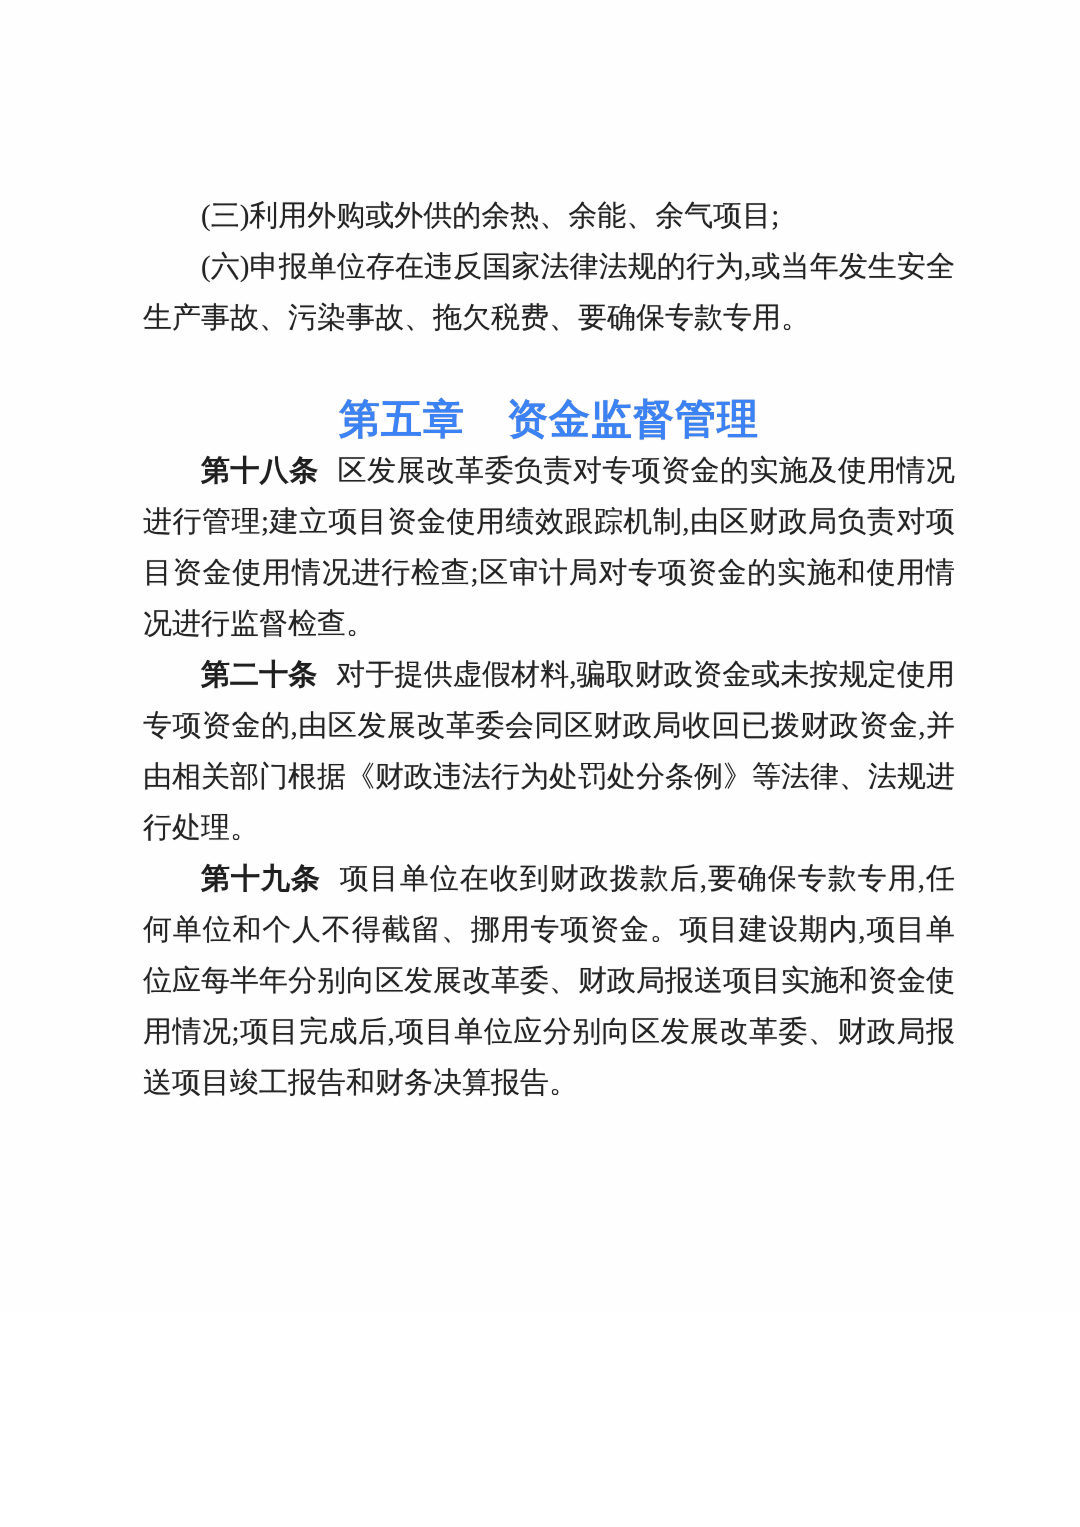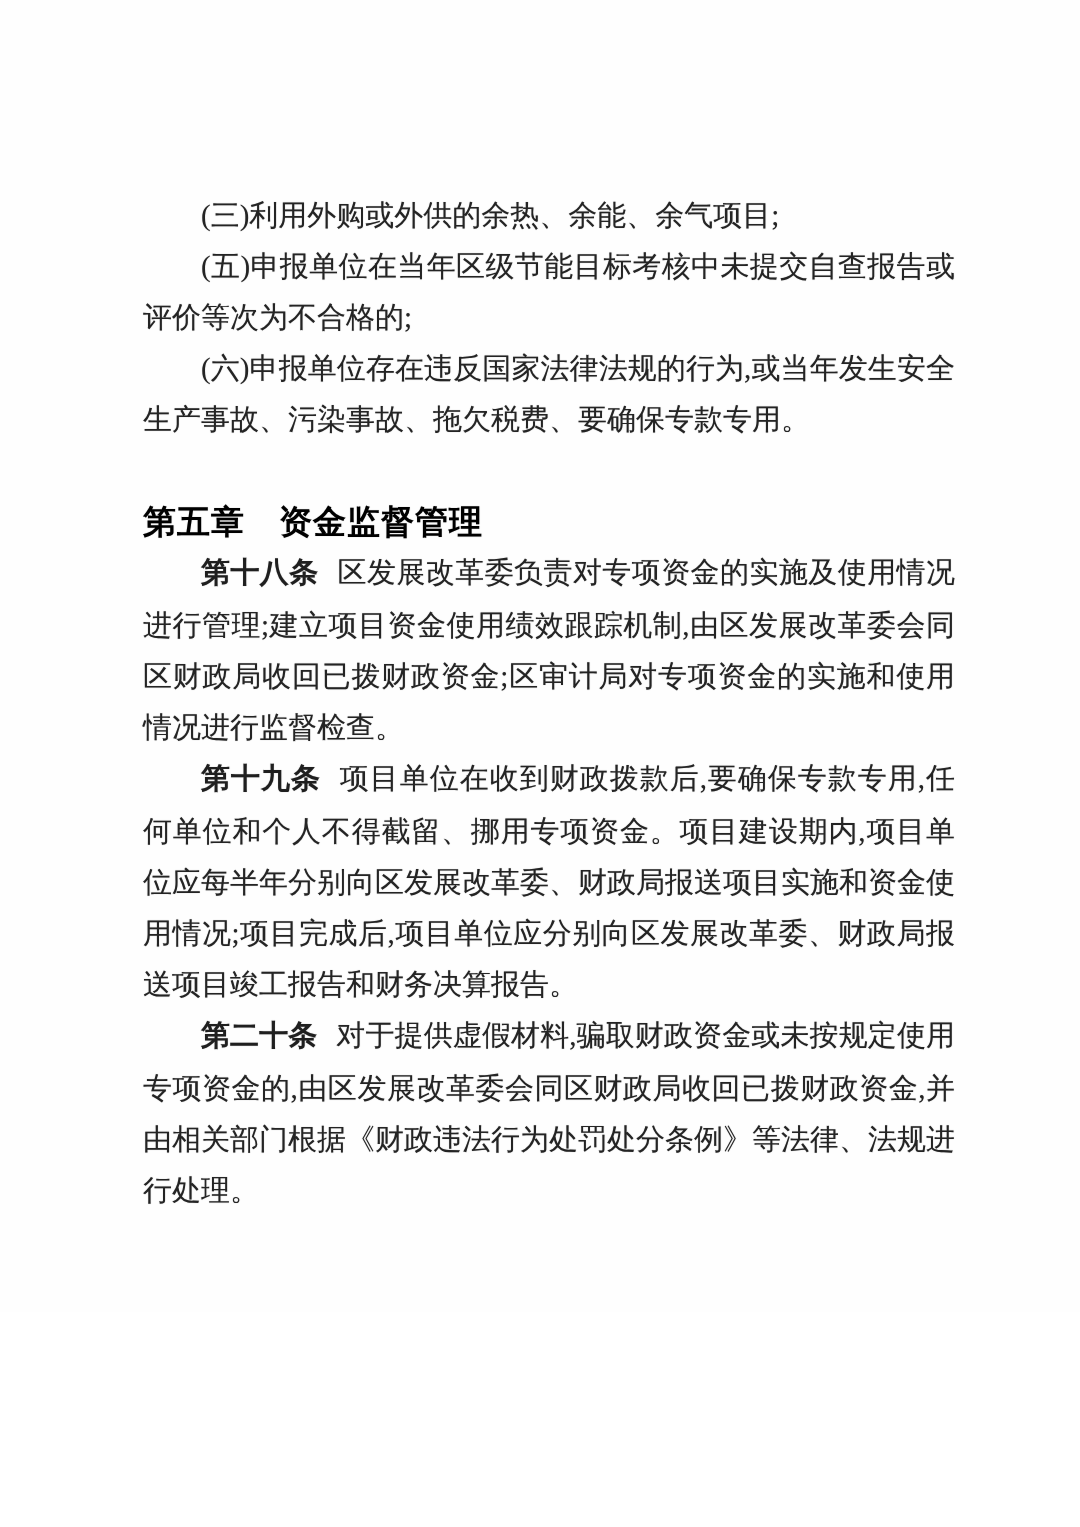--- a/index.html
+++ b/index.html
@@ -28,34 +28,33 @@
     line-break: strict;
   }
   .para {
     margin: 0;
     padding: 0;
     text-indent: 2em;
   }
   .chapter {
     margin: 51px 0 0 0;
     padding: 0;
-    font-size: 33px;
+    font-size: 41px;
     line-height: 51px;
     font-weight: 700;
-    text-align: left;
+    text-align: center;
     text-indent: 0;
     font-family: "Liberation Sans", "DejaVu Sans", sans-serif;
     letter-spacing: 1px;
-    color: #000000;
+    color: #3b82f6;
   }
   .article-label {
     font-weight: 700;
     margin-right: 0.65em;
     color: #1f1f1f;
-    font-family: Liberation Mono, monospace;
   }
   .page-number {
     position: absolute;
     left: 148px;
     top: 1396px;
     font-size: 25px;
     line-height: 30px;
     color: #2b2b2b;
     word-spacing: 9px;
     letter-spacing: 2px;
@@ -64,28 +63,27 @@
 </style>
 </head>
 <body>
 
 <div class="page">
   <div class="content">
 
     <p class="para">(三)利用外购或外供的余热、余能、余气项目;</p>
 
 
-    <p class="para">(五)申报单位在当年区级节能目标考核中未提交自查报告或评价等次为不合格的;</p>
 
     <p class="para">(六)申报单位存在违反国家法律法规的行为,或当年发生安全生产事故、污染事故、拖欠税费、要确保专款专用。</p>
 
     <h2 class="chapter">第五章　资金监督管理</h2>
 
-    <p class="para"><span class="article-label">第十八条</span><span>区发展改革委负责对专项资金的实施及使用情况进行管理;建立项目资金使用绩效跟踪机制,由区发展改革委会同区财政局收回已拨财政资金;区审计局对专项资金的实施和使用情况进行监督检查。</span></p>
+    <p class="para"><span class="article-label">第十八条</span><span>区发展改革委负责对专项资金的实施及使用情况进行管理;建立项目资金使用绩效跟踪机制,由区财政局负责对项目资金使用情况进行检查;区审计局对专项资金的实施和使用情况进行监督检查。</span></p>
+
+    <p class="para"><span class="article-label">第二十条</span><span>对于提供虚假材料,骗取财政资金或未按规定使用专项资金的,由区发展改革委会同区财政局收回已拨财政资金,并由相关部门根据《财政违法行为处罚处分条例》等法律、法规进行处理。</span></p>
 
     <p class="para"><span class="article-label">第十九条</span><span>项目单位在收到财政拨款后,要确保专款专用,任何单位和个人不得截留、挪用专项资金。项目建设期内,项目单位应每半年分别向区发展改革委、财政局报送项目实施和资金使用情况;项目完成后,项目单位应分别向区发展改革委、财政局报送项目竣工报告和财务决算报告。</span></p>
-
-    <p class="para"><span class="article-label">第二十条</span><span>对于提供虚假材料,骗取财政资金或未按规定使用专项资金的,由区发展改革委会同区财政局收回已拨财政资金,并由相关部门根据《财政违法行为处罚处分条例》等法律、法规进行处理。</span></p>
 
   </div>
 
   <div class="page-number">- 6 -</div>
 </div>
 
 </body></html>

